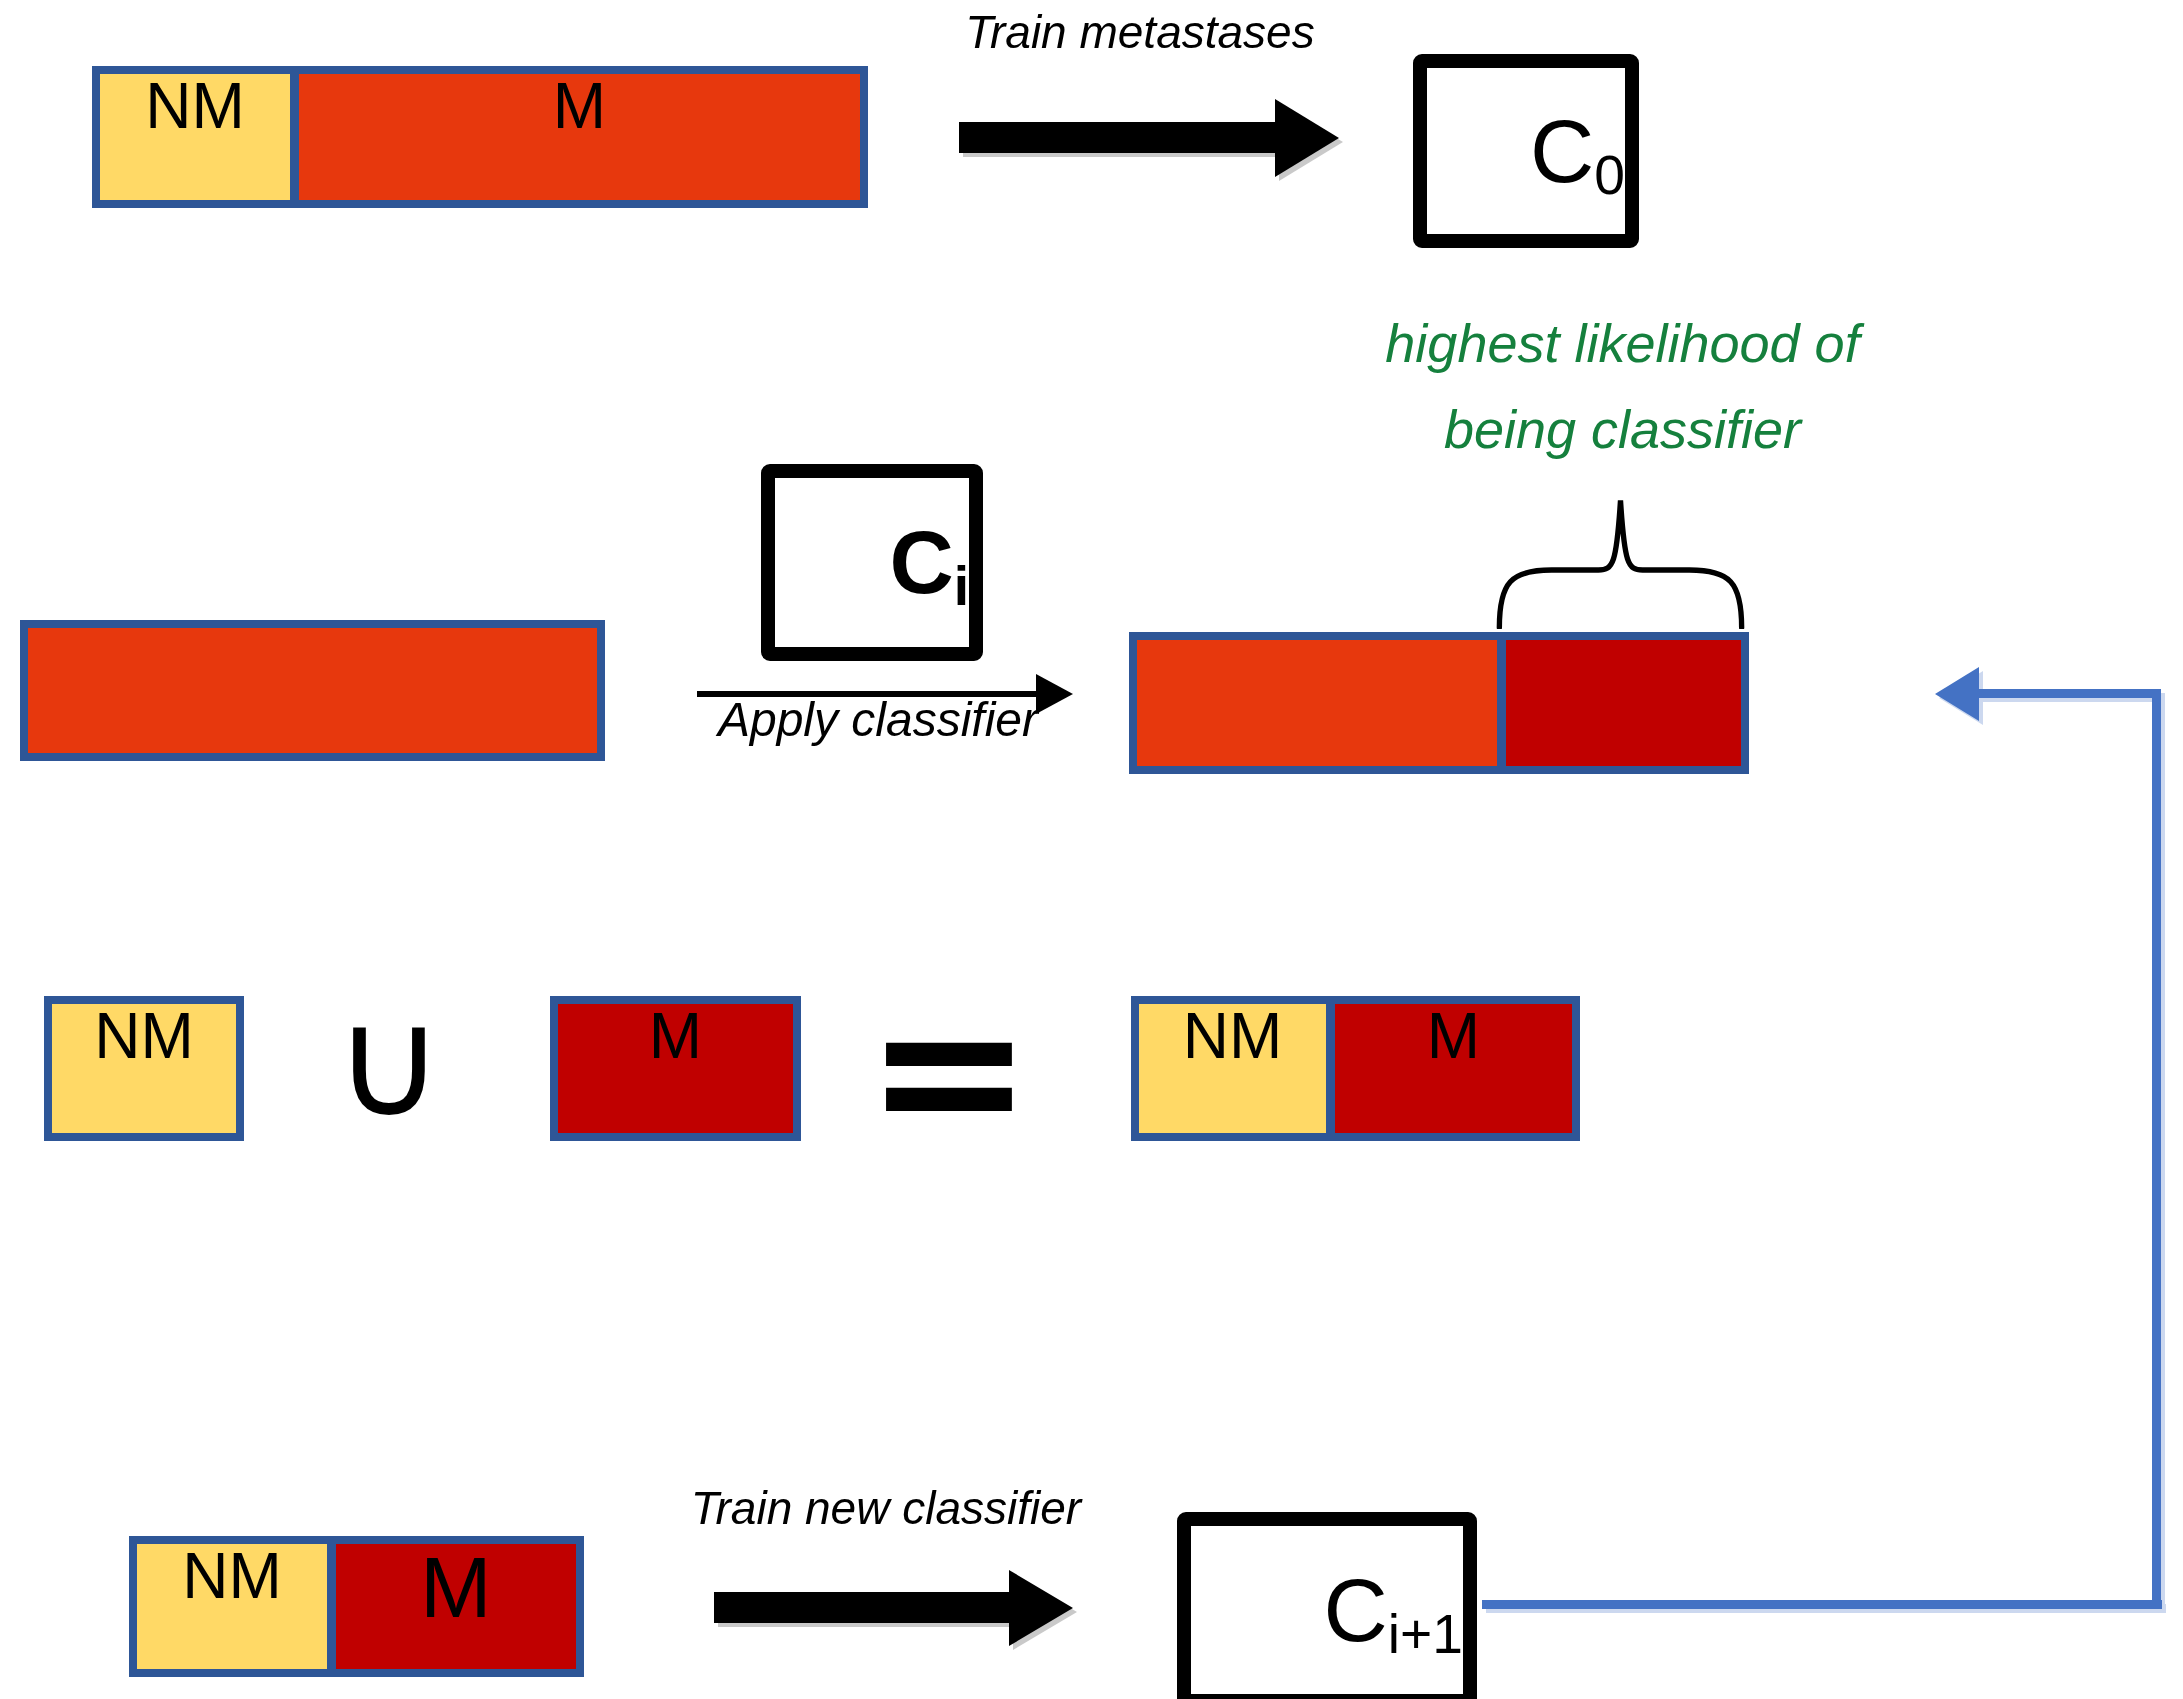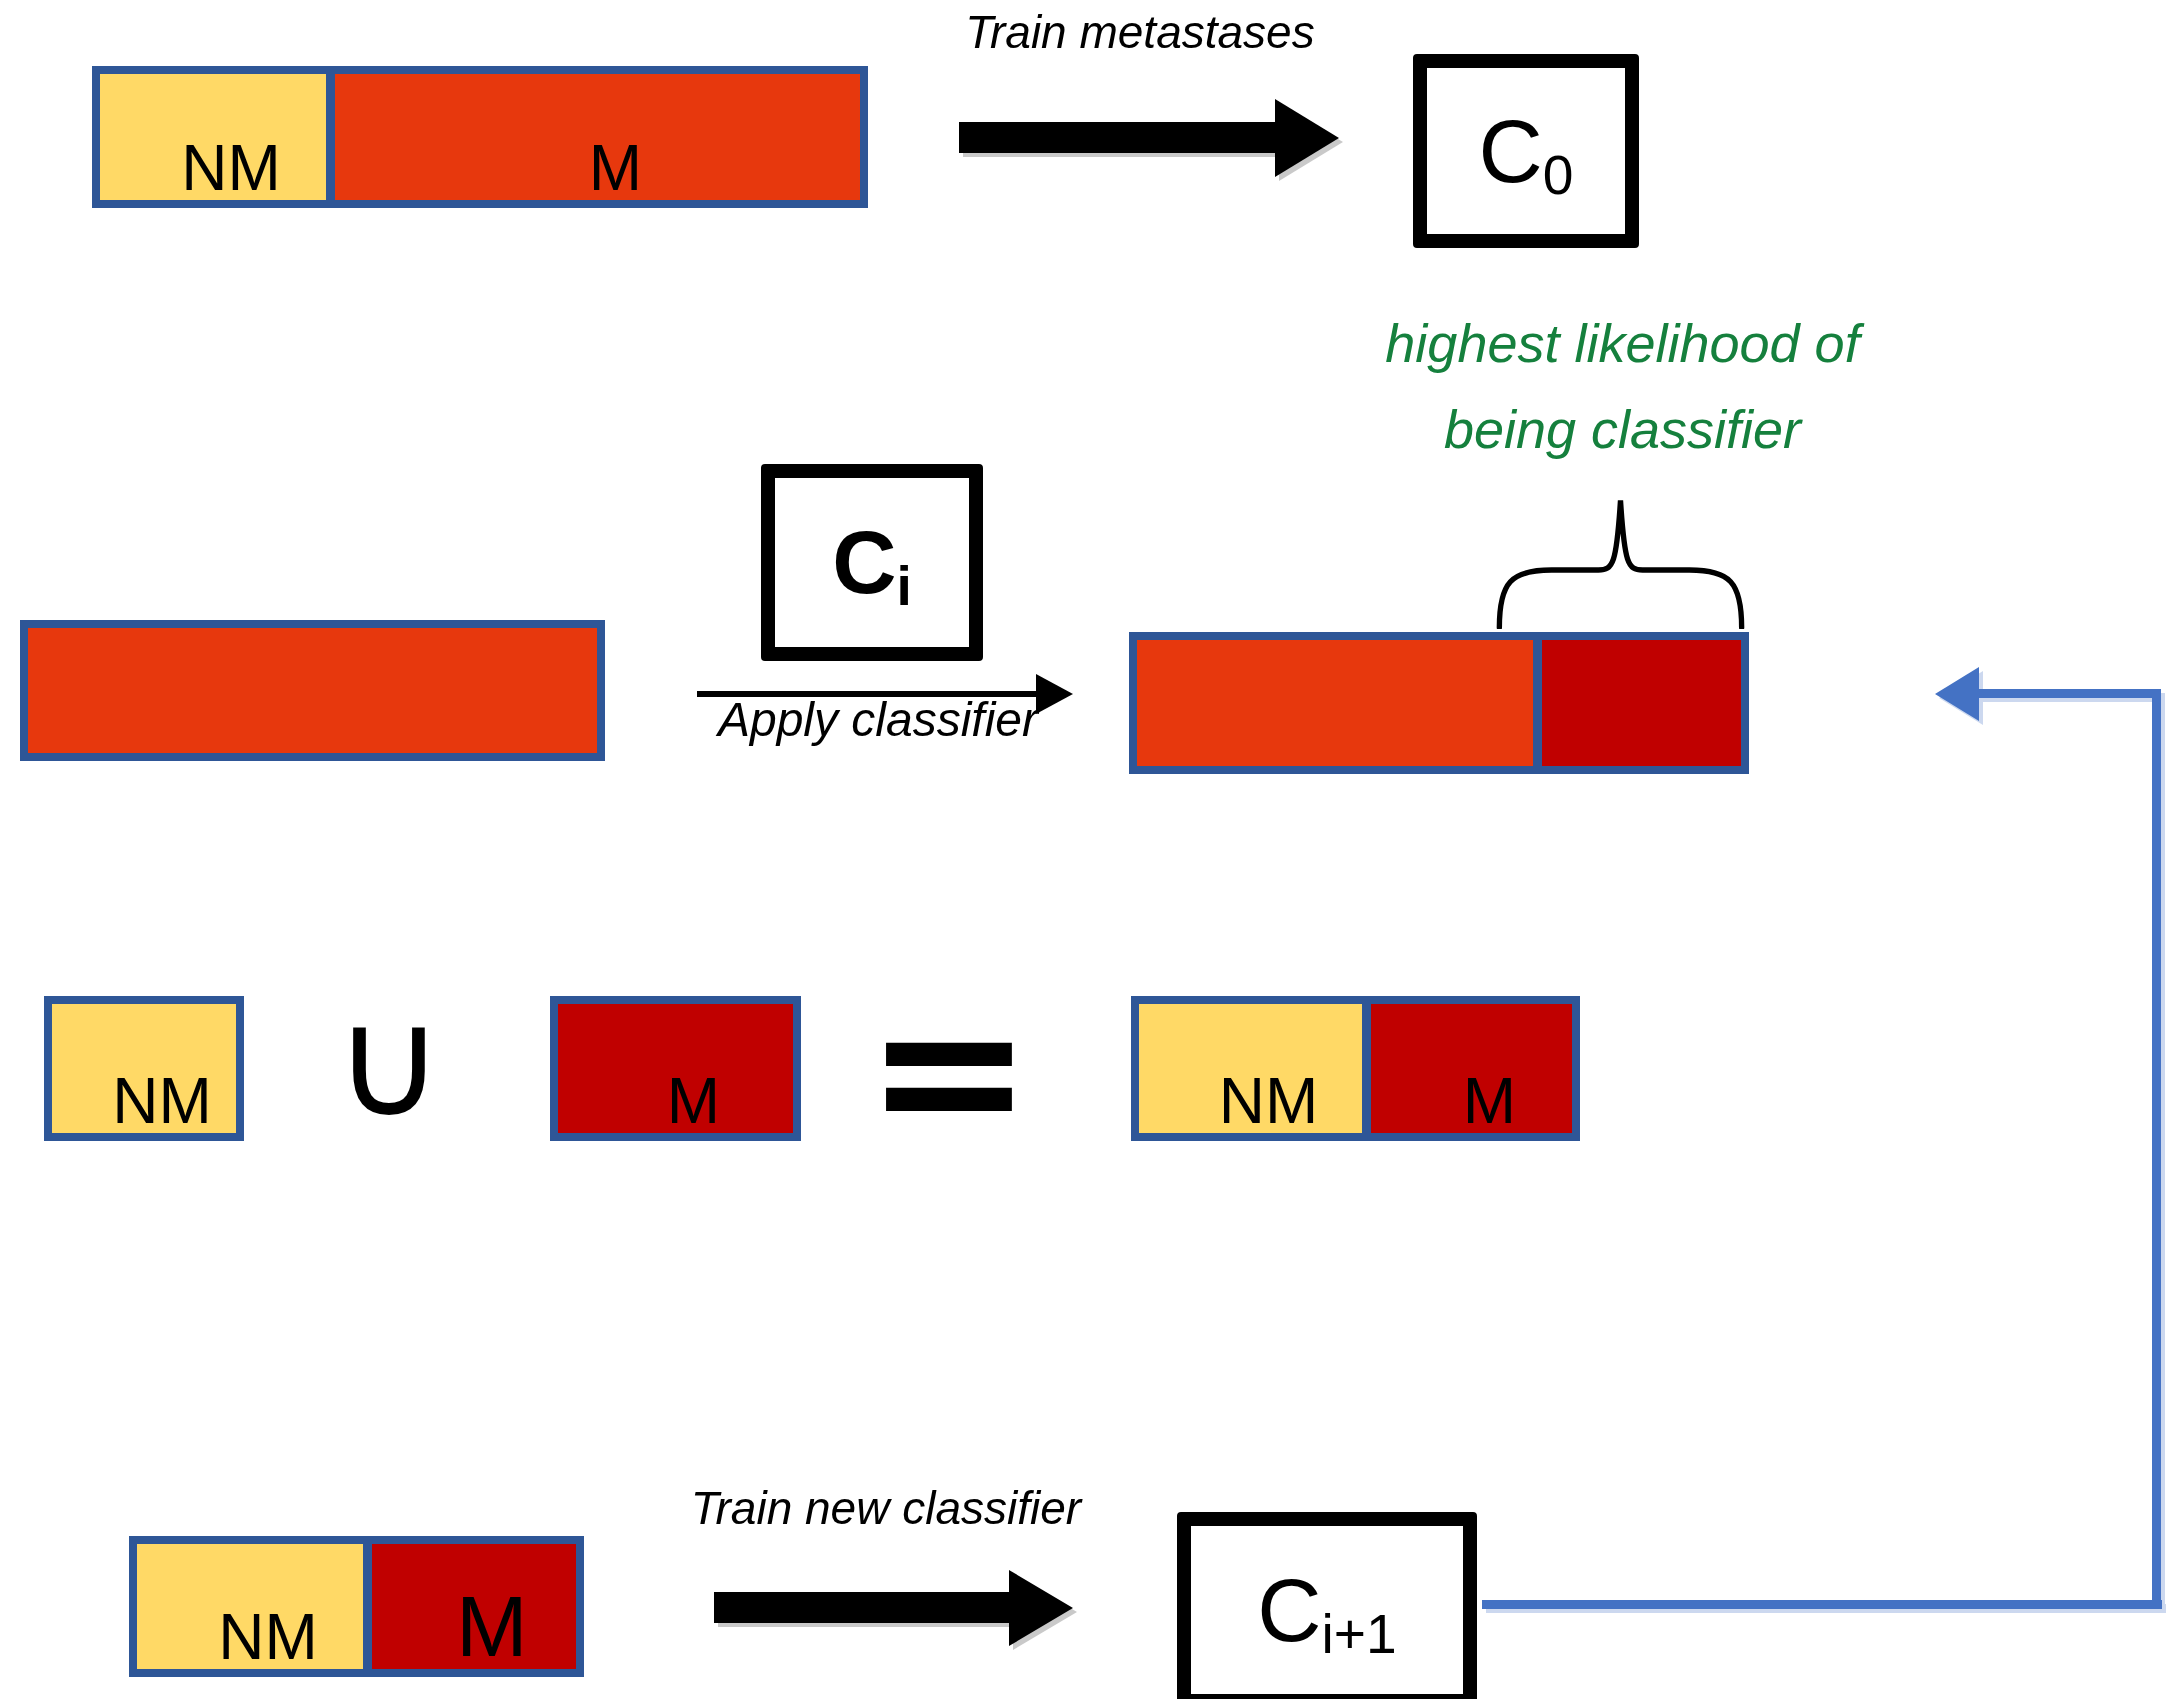--- a/index.html
+++ b/index.html
@@ -3,29 +3,29 @@
 <meta charset="utf-8">
 <style>
   html,body{margin:0;padding:0;background:#ffffff;}
   #stage{
     position:relative;width:2183px;height:1700px;overflow:hidden;
     font-family:"Liberation Sans",sans-serif;color:#000;background:#fff;
   }
   
   .bar{position:absolute;background:var(--border_blue);}
   .bar-inner{position:absolute;inset:8px;display:flex;gap:8.7px;}
-  .seg{display:flex;align-items:flex-end;justify-content:center;min-width:0;padding-left:36px;}
+  .seg{display:flex;align-items:flex-start;justify-content:center;min-width:0;}
   .seg.yellow{background:var(--yellow);}
   .seg.orange{background:var(--orange);}
   .seg.darkred{background:var(--dark_red);}
   .bar-label{font-size:64px;line-height:1;color:#000;}
   .bar-label.big{font-size:86px;}
   
-  .cbox{position:absolute;border:14.8px solid #000;border-radius:4px;background:#fff;
-        display:flex;align-items:center;justify-content:center;}
+  .cbox{position:absolute;border:14.8px solid #000;border-radius:9px;background:#fff;
+        display:flex;align-items:center;justify-content:flex-end;}
   .cbox-label{font-size:89px;line-height:1;}
   .sub{font-size:0.62em;position:relative;top:0.22em;}
   
   .caption{position:absolute;font-style:italic;font-size:46px;line-height:1.2;
            text-align:center;color:#000;}
   .annotation{position:absolute;font-style:italic;font-size:54px;line-height:1.6;
               text-align:center;color:#15803d;}
   
   .shadow-gray{position:absolute;inset:0;filter:drop-shadow(4px 4px 0 #c9c9c9);pointer-events:none;}
   .harrow-body{position:absolute;background:#000;}

